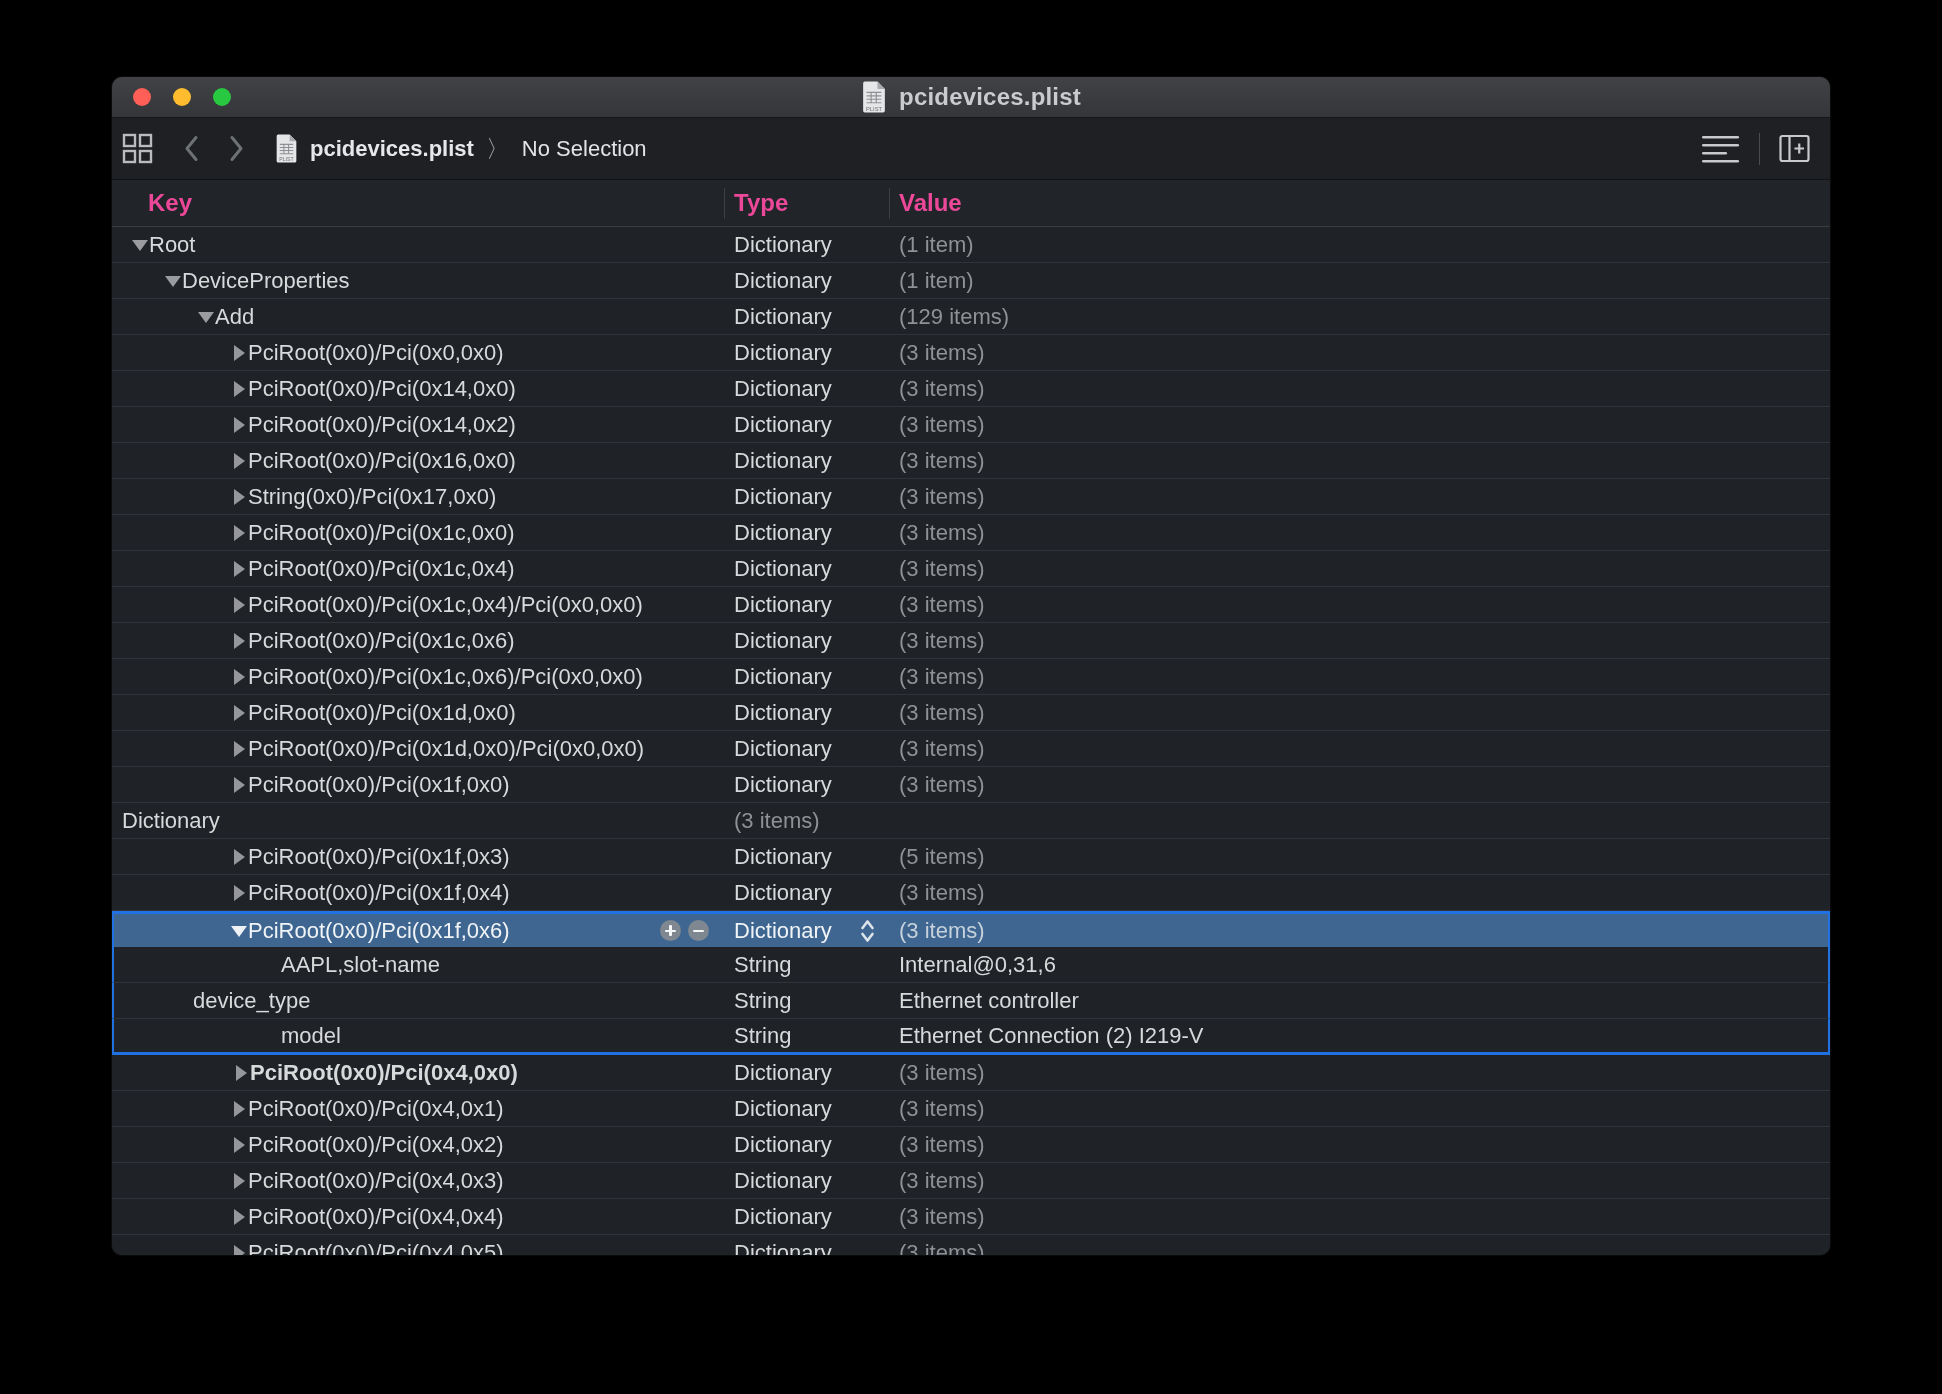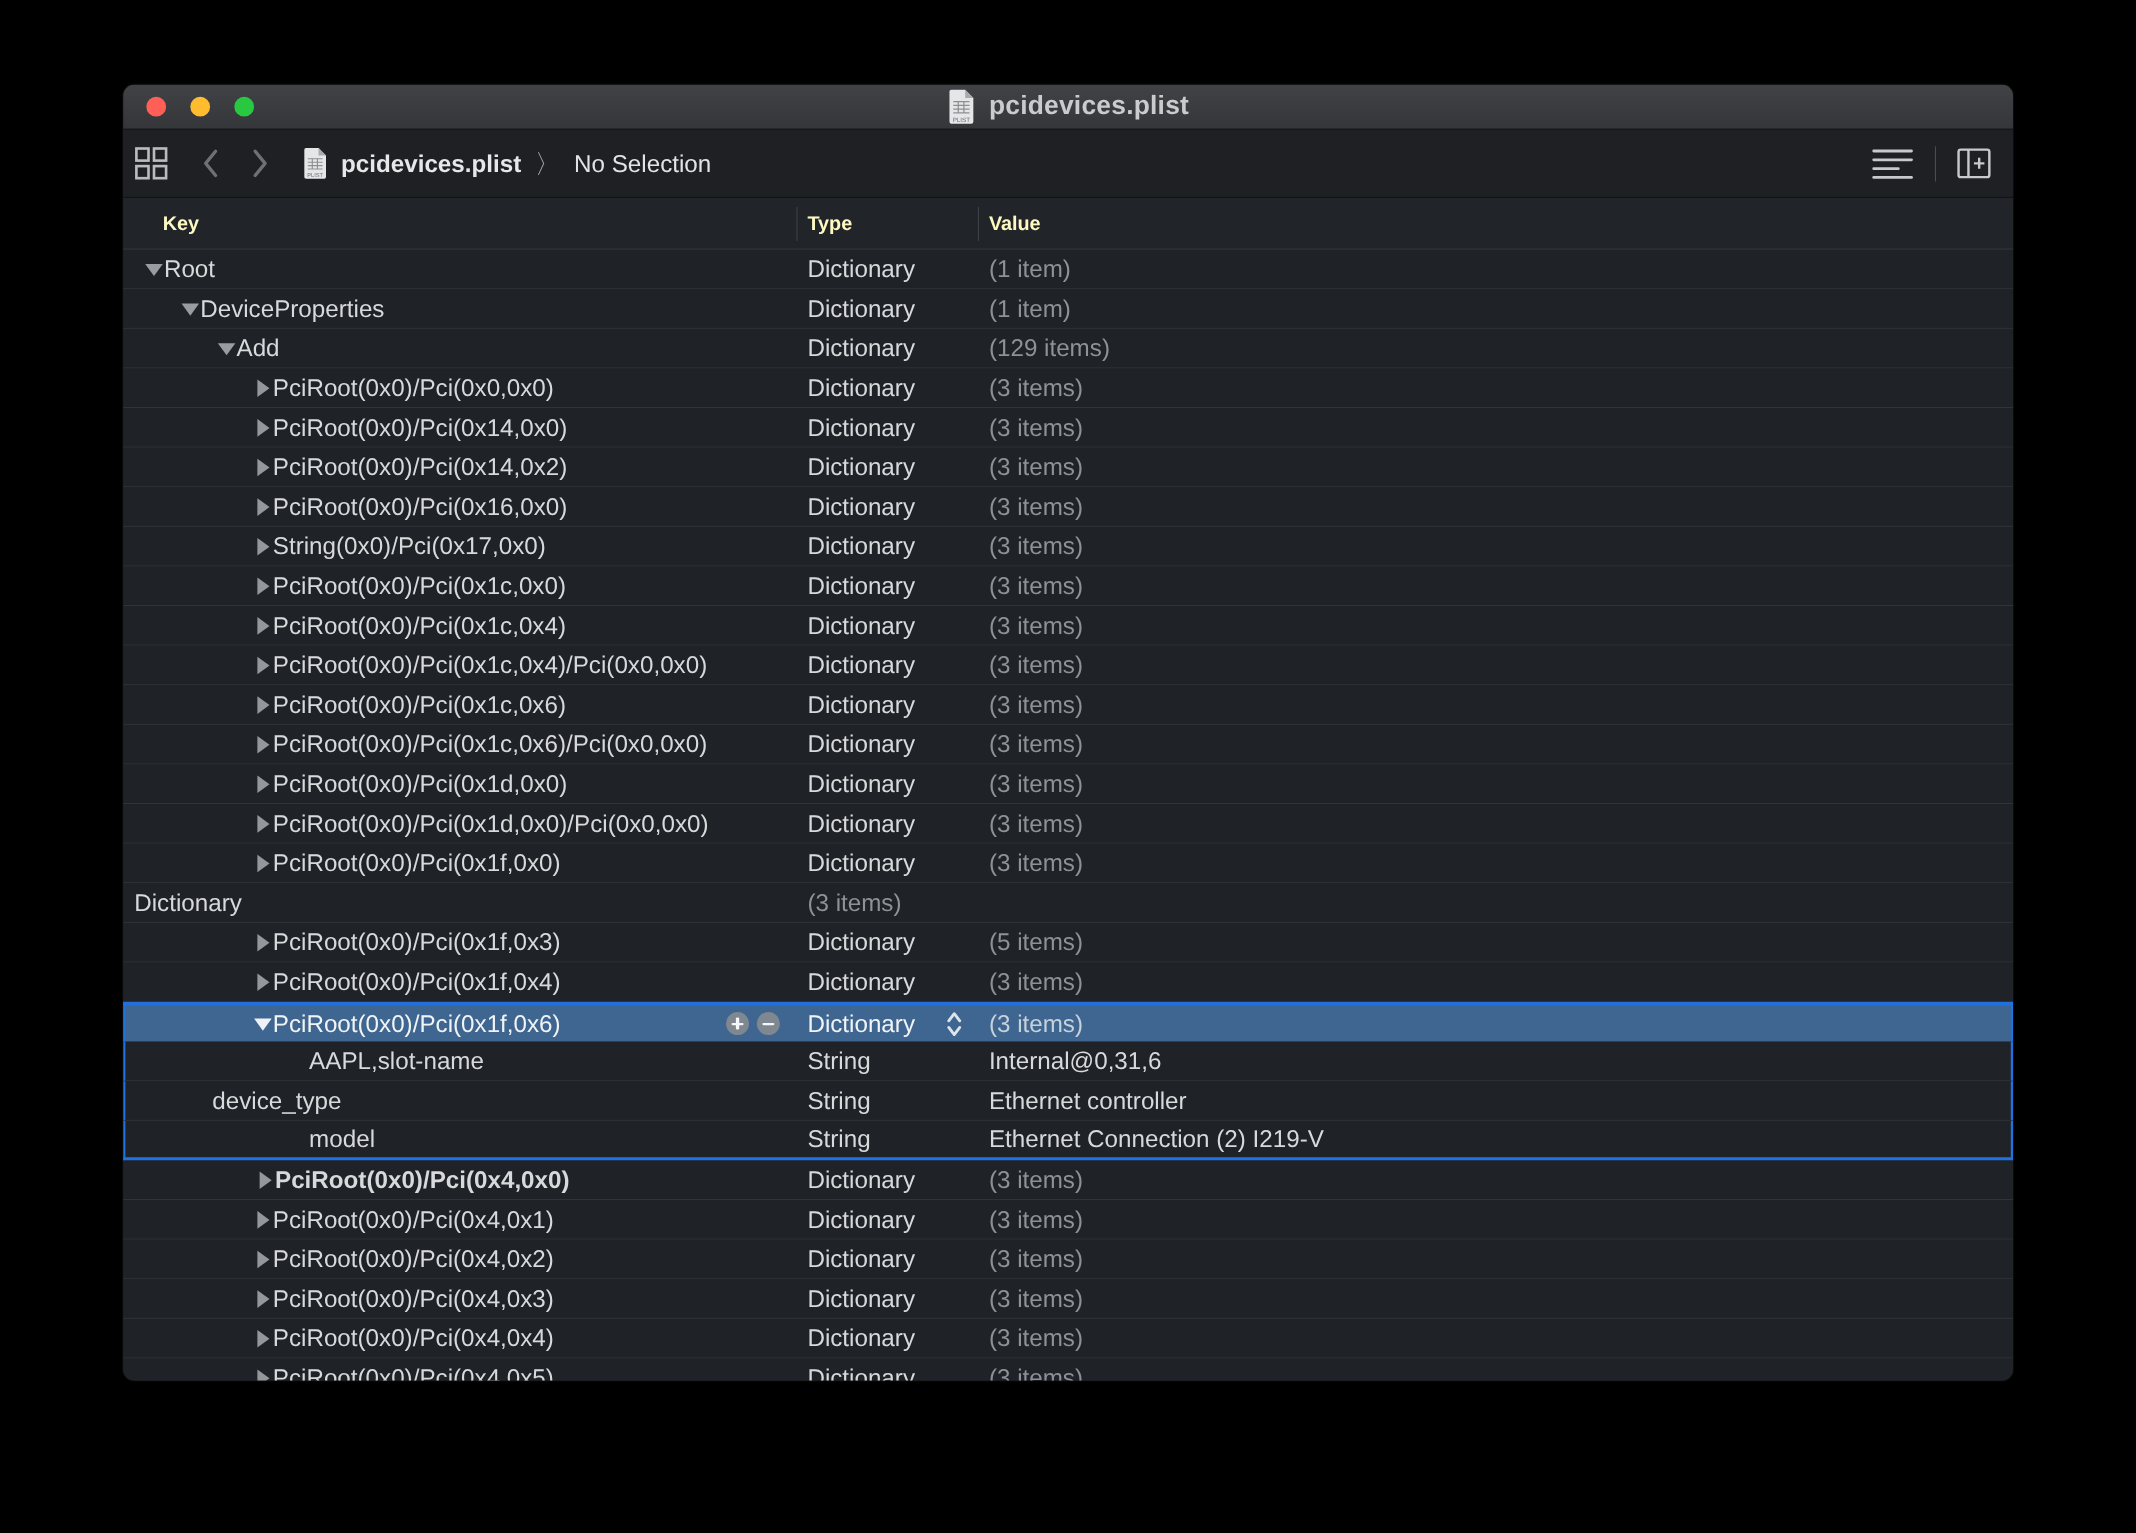--- a/index.html
+++ b/index.html
@@ -27,21 +27,21 @@
   .jb-fwd{margin-left:28px;}
   .jb-doc{margin-left:30px;}
   .jb-file{margin-left:12px;font-weight:700;color:#e6e7e9;}
   .jb-sep{margin-left:12px;color:#9fa1a4;font-size:24px;font-weight:400;}
   .jb-sel{margin-left:12px;color:#e2e3e5;}
   .jb-right{margin-left:auto;display:flex;align-items:center;margin-right:20px;}
   .jb-divider{width:1px;height:32px;background:#4a4c4f;margin:0 19px;}
   
   .theader{position:relative;height:46px;background:#212429;border-bottom:1px solid #3a3c40;
            display:grid;grid-template-columns:612px 165px 1fr;align-items:center;
-           color:#fef9c3;font-size:18px;font-weight:700;}
+           color:#ec4899;font-size:24px;font-weight:700;}
   .theader .th-key{padding-left:36px;}
   .theader .th-type{padding-left:10px;}
   .theader .th-value{padding-left:10px;}
   .vsep{position:absolute;top:8px;width:1px;height:31px;background:#3d3f43;}
   .vsep.v1{left:612px;}
   .vsep.v2{left:777px;}
   
   .tbody{position:relative;}
   .row{height:36px;box-sizing:border-box;border-bottom:1px solid #303339;
        display:grid;grid-template-columns:612px 165px 1fr;align-items:center;

